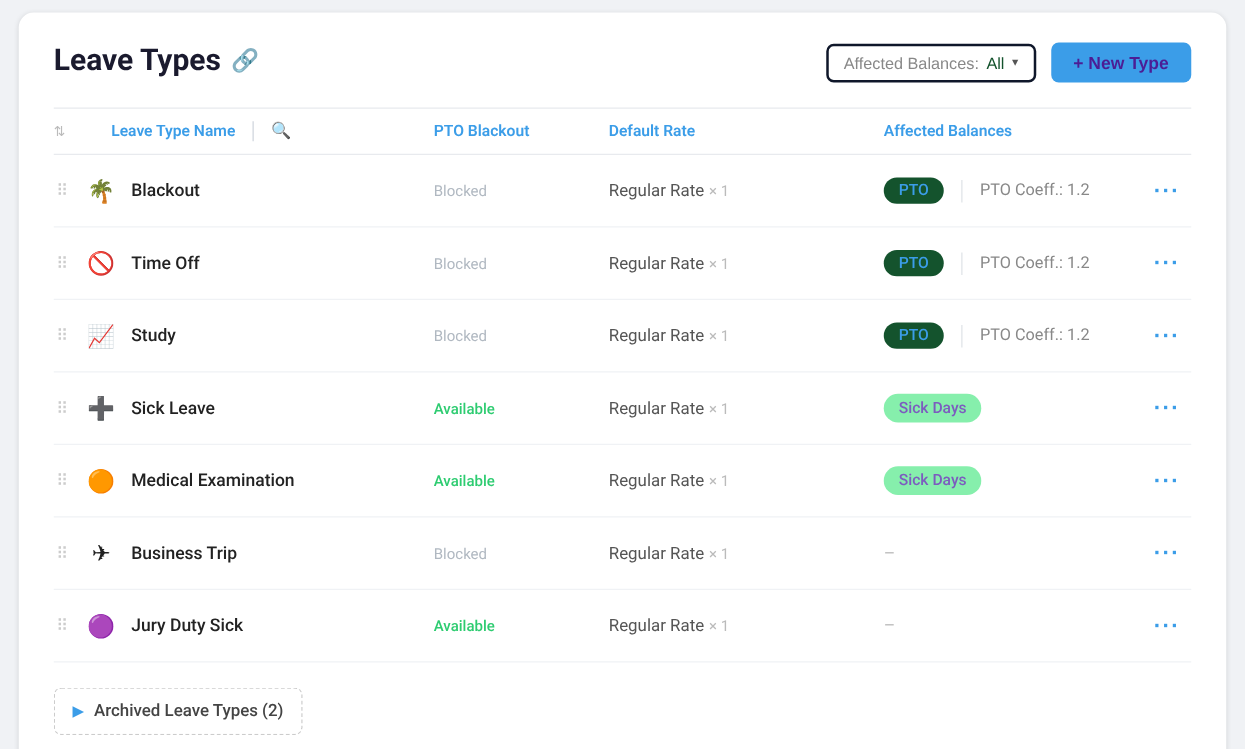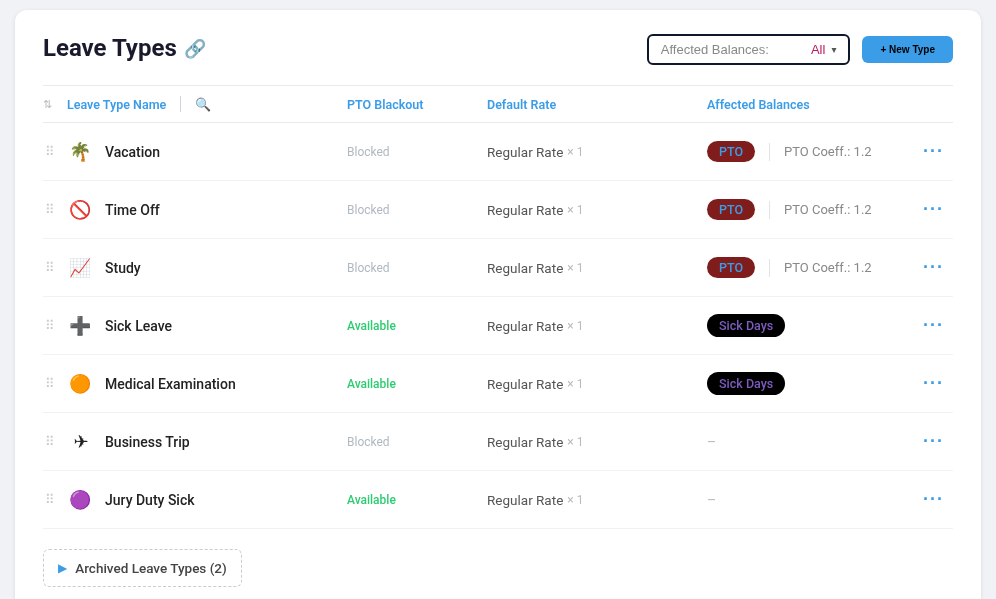--- a/index.html
+++ b/index.html
@@ -54,35 +54,34 @@
       cursor: pointer;
       display: flex;
       align-items: center;
       gap: 6px;
       background: #fff;
     }
     .affected-filter span.label {
       color: #888;
     }
     .affected-filter span.value {
-      color: #be185d;
+      color: #14532d;
       font-weight: 500;
-      margin-left: 36px;
     }
     .chevron-down {
       font-size: 10px;
       color: #555;
     }
     .new-type-btn {
       background: #3b9de8;
-      color: #000000;
+      color: #4c1d95;
       border: none;
       border-radius: 6px;
       padding: 8px 18px;
-      font-size: 10px;
+      font-size: 14px;
       font-weight: 600;
       cursor: pointer;
       display: flex;
       align-items: center;
       gap: 6px;
     }
 
     
     .table-wrap {
       width: 100%;
@@ -100,20 +99,21 @@
       font-size: 12.5px;
       color: #888;
       font-weight: 500;
     }
     .col-header.name-col {
       display: flex;
       align-items: center;
       gap: 6px;
       color: #3b9de8;
       font-weight: 600;
+      margin-left: 22px;
     }
     .col-header.sort-col {
       display: flex;
       align-items: center;
       gap: 3px;
       color: #aaa;
       font-size: 12px;
     }
     .sort-arrows { font-size: 11px; color: #bbb; }
     .search-icon-small { font-size: 13px; color: #3b9de8; cursor: pointer; }
@@ -171,29 +171,29 @@
     }
     .rate-x { color: #bbb; font-size: 12px; }
 
     .row-balance {
       display: flex;
       align-items: center;
       gap: 10px;
       font-size: 13px;
     }
     .badge-pto {
-      background: #7f1d1d;
+      background: #14532d;
       color: #3b9de8;
       border-radius: 14px;
       padding: 3px 12px;
       font-size: 12.5px;
       font-weight: 500;
     }
     .badge-sick {
-      background: #000000;
+      background: #86efac;
       color: #7c5cbf;
       border-radius: 14px;
       padding: 4px 12px;
       font-size: 12.5px;
       font-weight: 500;
     }
     .coeff-text {
       color: #888;
       font-size: 13px;
     }
@@ -274,21 +274,21 @@
       <div class="col-header" style="color:#3b9de8;font-weight:600;">Default Rate</div>
       <div class="col-header" style="color:#3b9de8;font-weight:600;">Affected Balances</div>
       <div class="col-header"></div>
     </div>
 
     <div id="table-body">
         <div class="table-row">
     <div class="drag-handle">⠿</div>
     <div class="row-name">
       <span class="row-icon">🌴</span>
-      <span>Vacation</span>
+      <span>Blackout</span>
     </div>
     <div class="row-pto status-blocked">Blocked</div>
     <div class="row-rate">
       <span>Regular Rate</span>
       <span class="rate-x">× 1</span>
     </div>
     <div class="row-balance">
       <span class="badge-pto">PTO</span>
             <span class="balance-sep"></span>
             <span class="coeff-text">PTO Coeff.: 1.2</span>

